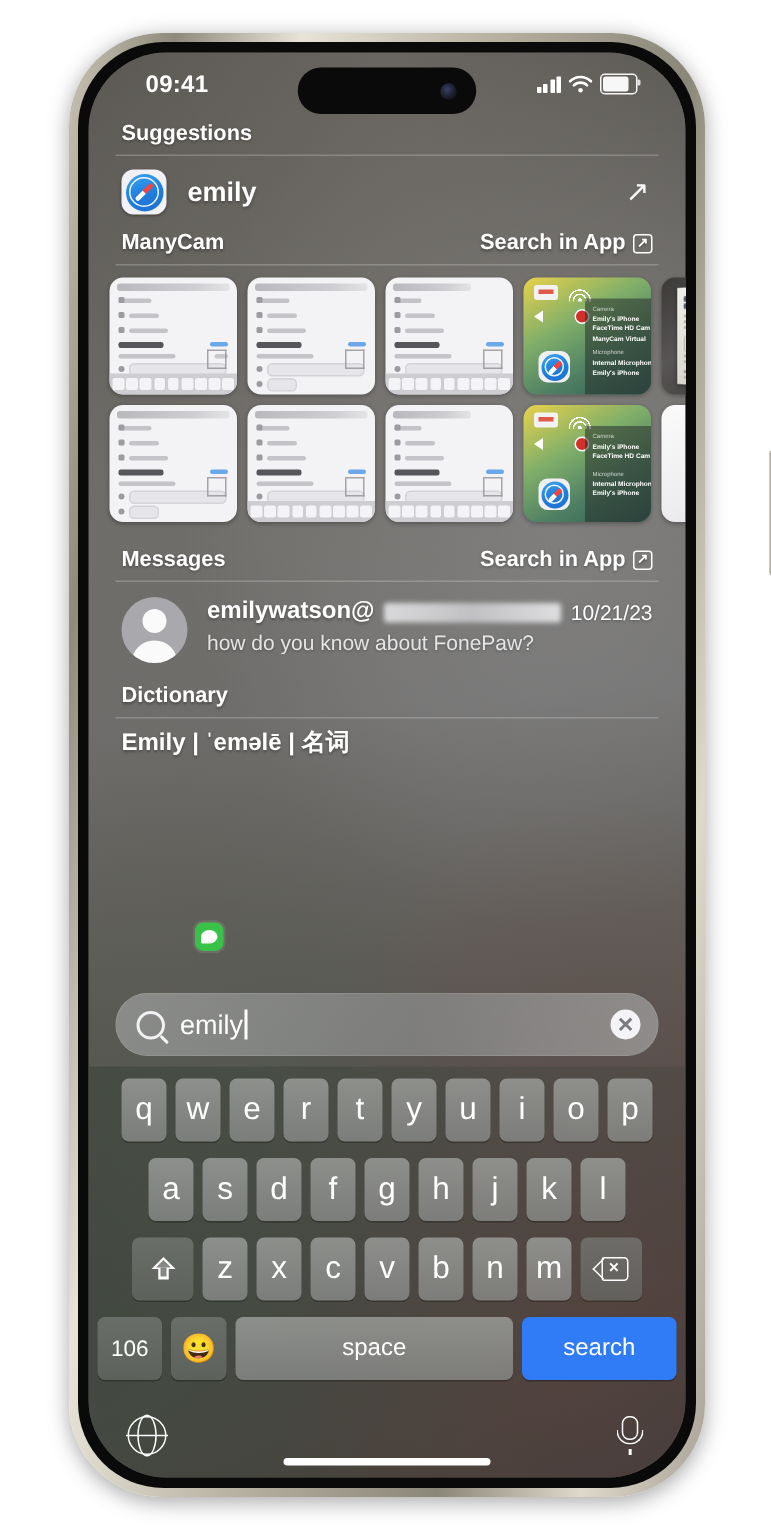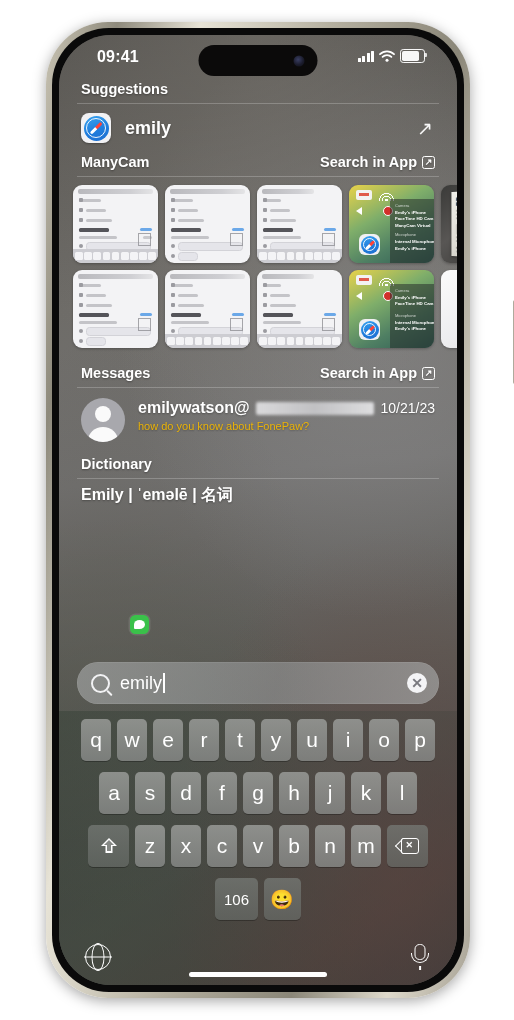--- a/index.html
+++ b/index.html
@@ -148,21 +148,21 @@
          background:#3ac14a;display:flex;align-items:center;justify-content:center;
          box-shadow:0 0 0 1.5px rgba(255,255,255,.1);}
   .badge span{width:11px;height:9px;border-radius:50% 50% 50% 10%;background:#fff;}
   .msg-body{flex:1;min-width:0;padding-top:1px;}
   .msg-top{display:flex;align-items:center;gap:6px;}
   .msg-from{color:#fff;font-size:16px;font-weight:bold;white-space:nowrap;text-shadow:0 1px 2px rgba(0,0,0,.3);}
   .redact{flex:1;height:13px;max-width:118px;border-radius:2px;
           background:linear-gradient(90deg,rgba(228,228,230,.9),rgba(205,205,208,.85) 50%,rgba(232,232,234,.9));
           filter:blur(1.6px);}
   .msg-date{color:#fff;font-size:14px;white-space:nowrap;margin-left:auto;text-shadow:0 1px 2px rgba(0,0,0,.3);}
-  .msg-prev{color:#eab308;font-size:11px;margin-top:3px;white-space:nowrap;overflow:hidden;
+  .msg-prev{color:#e5e5e5;font-size:14px;margin-top:3px;white-space:nowrap;overflow:hidden;
             text-overflow:ellipsis;text-shadow:0 1px 2px rgba(0,0,0,.3);}
 
   
   .dict-entry{padding:6px 22px 0 22px;color:#fff;font-size:16px;font-weight:bold;
               white-space:nowrap;overflow:hidden;text-shadow:0 1px 2px rgba(0,0,0,.3);}
 
   
   .searchbar{position:absolute;left:0;right:0;top:620px;height:56px;z-index:7;
              display:flex;align-items:center;padding:0 18px;box-sizing:border-box;}
   .sfield{flex:1;height:42px;border-radius:21px;display:flex;align-items:center;
@@ -594,20 +594,22 @@
             <div class="key">m</div>
             <div class="key k-wide">
               <span class="del-ic">
                   <span class="del-x">✕</span>
                 </span>
             </div>
           </div>
           <div class="krow krow4">
             <div class="key k-123">106</div>
             <div class="key k-emoji">😀</div>
+            <div class="key k-space">space</div>
+            <div class="key k-search">search</div>
           </div>
           <div class="kbot">
             <div class="globe"></div>
             <div class="mic">
               <span class="cap"></span>
                 <span class="arc"></span>
                 <span class="stem"></span>
             </div>
           </div>
         </div>

